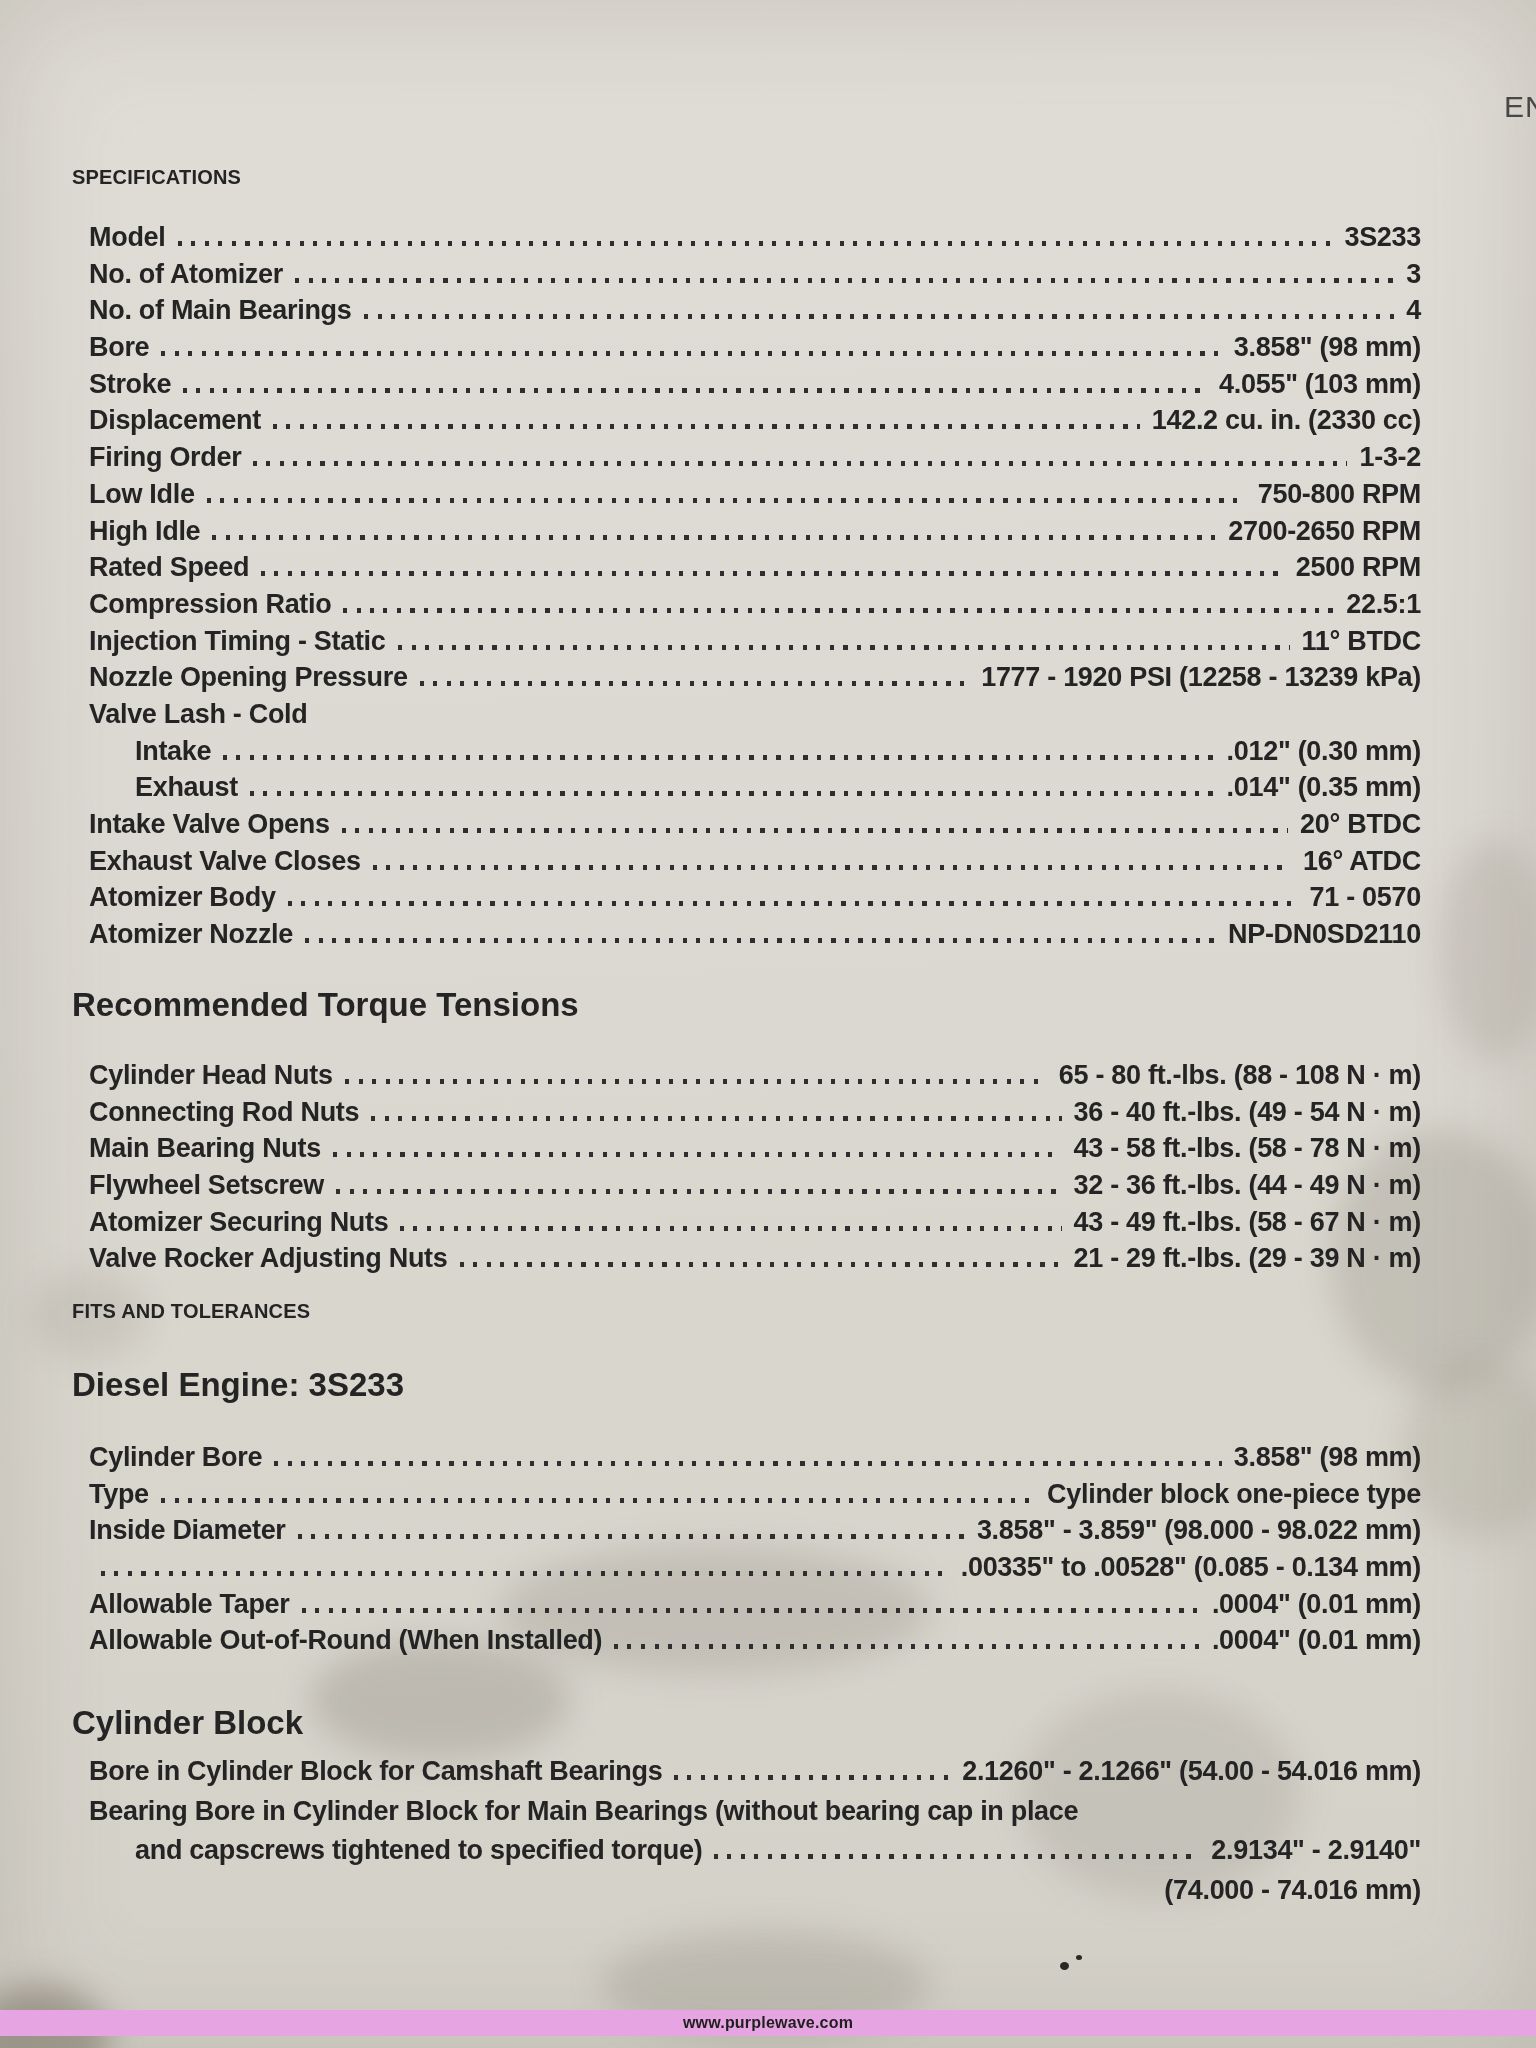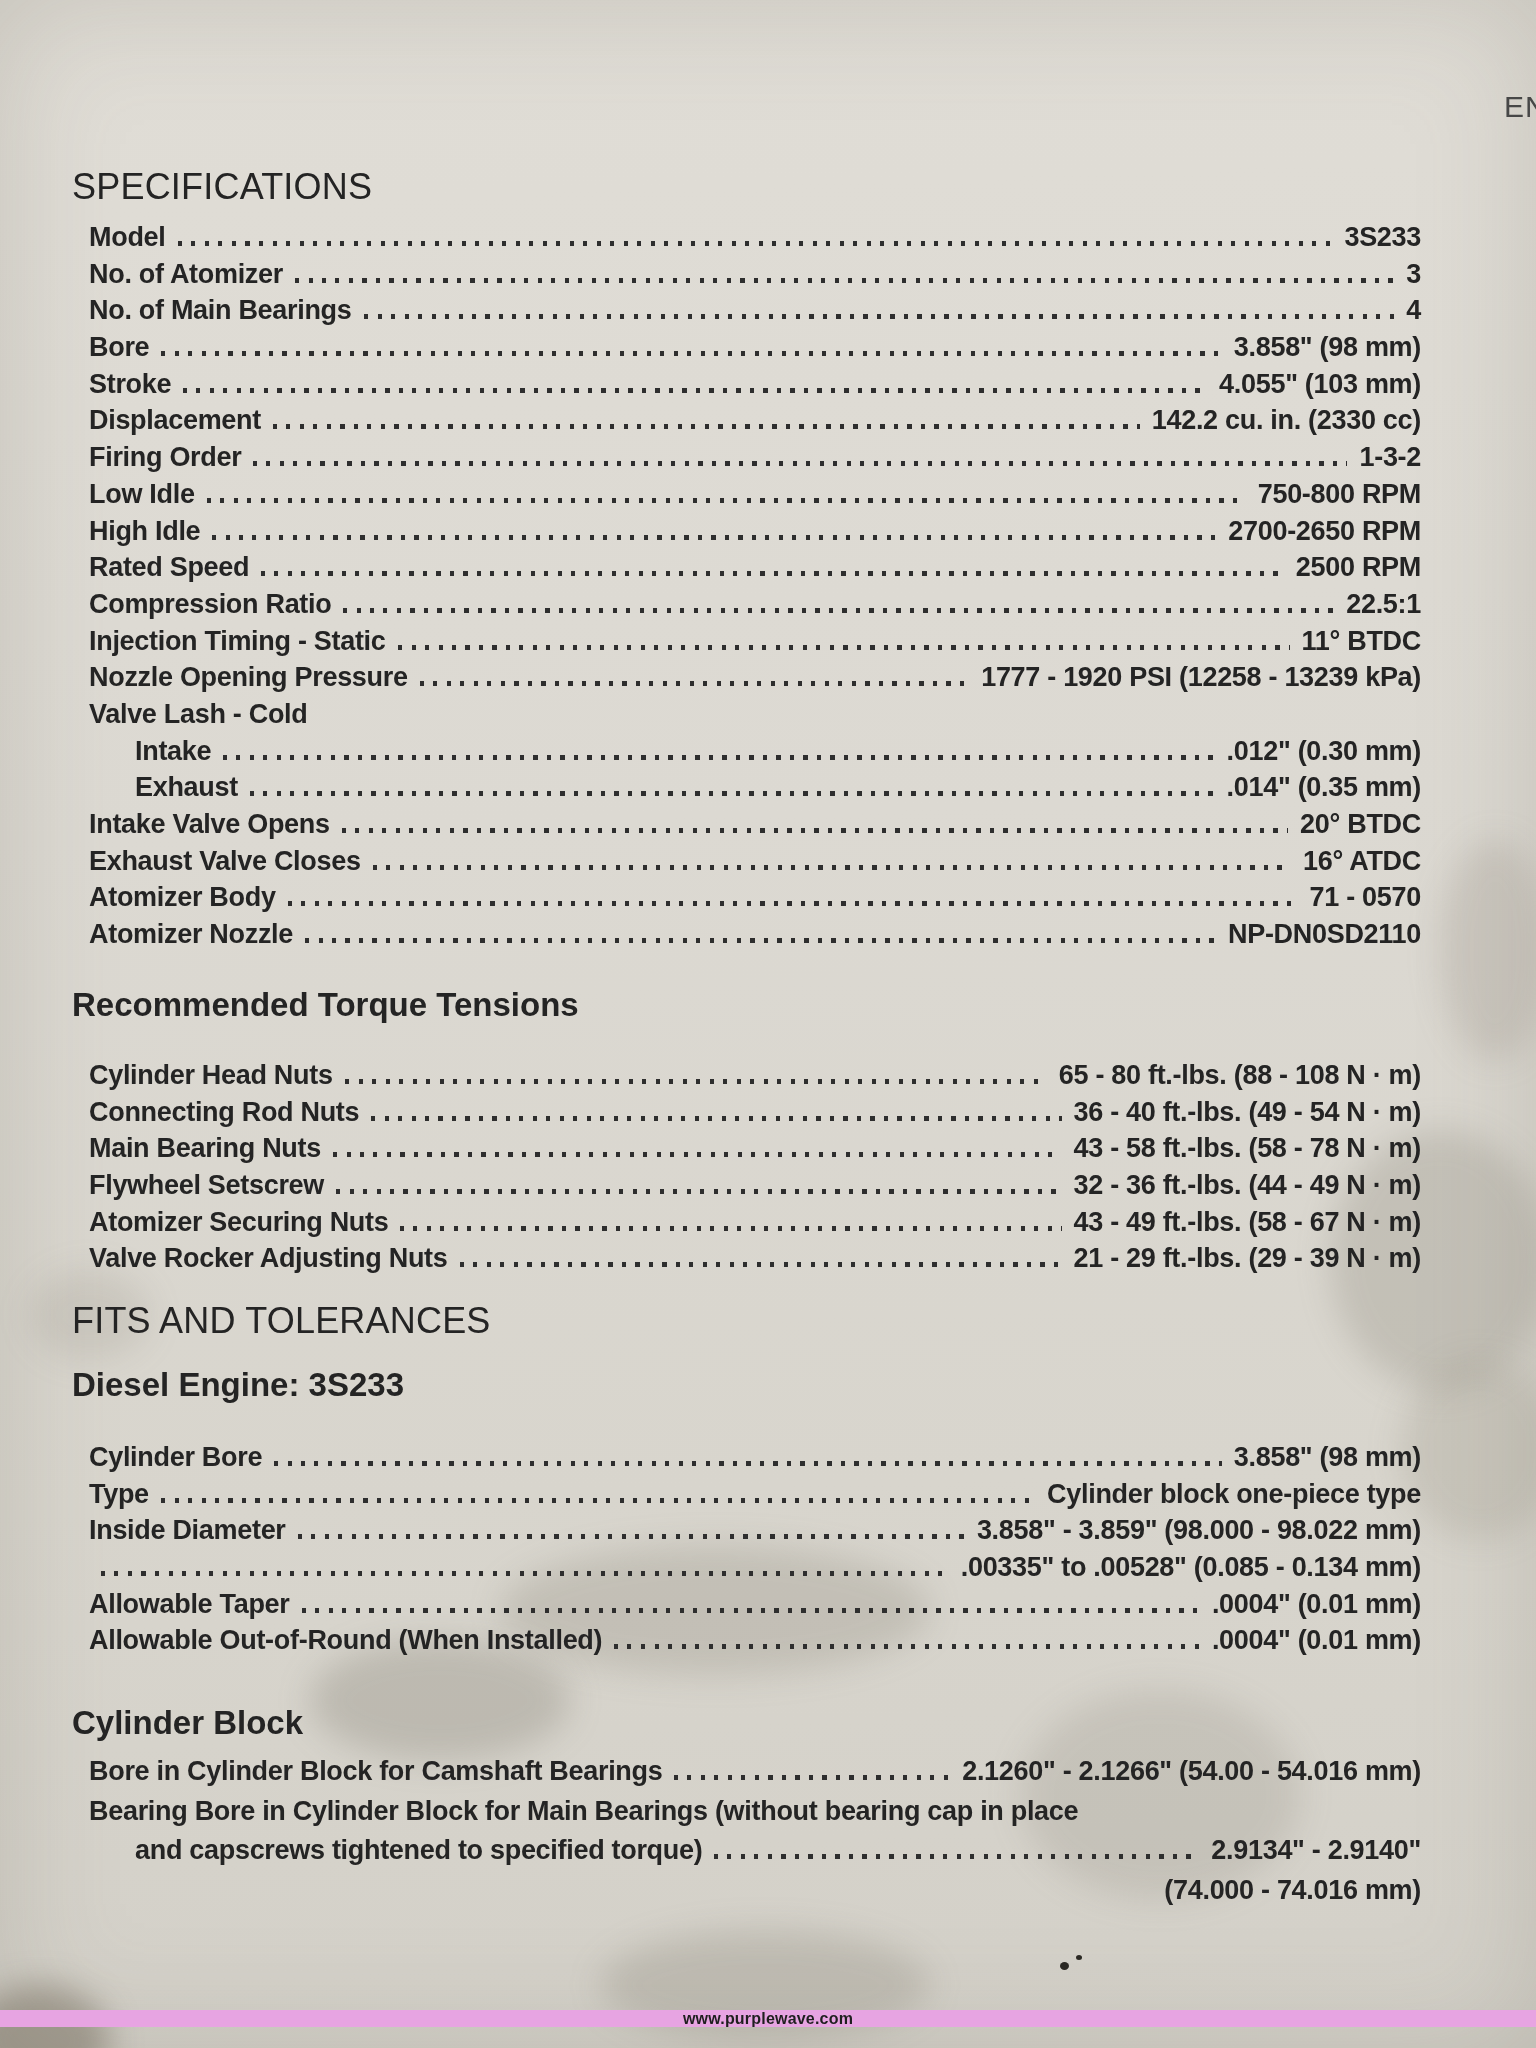--- a/index.html
+++ b/index.html
@@ -4,40 +4,40 @@
 <style>
   html,body{margin:0;padding:0;background:#888;}
   .page{
     position:relative;width:1536px;height:2048px;overflow:hidden;
     font-family:"Liberation Sans","DejaVu Sans",sans-serif;
     color:var(--ink,#242424);
     background:linear-gradient(178deg,#e0ddd6 0%,#dcd9d2 40%,#d8d5cd 72%,#d3d0c8 100%);
     box-shadow:inset 0 0 120px rgba(110,104,92,.22);
   }
   .section{position:absolute;left:72px;width:1332px;}
-  .h1{font-size:36px;font-weight:400;letter-spacing:.2px;white-space:nowrap;}
+  .h1{font-size:20px;font-weight:700;letter-spacing:.2px;white-space:nowrap;}
   .h2{font-size:33px;font-weight:700;white-space:nowrap;}
   .list{font-size:27px;font-weight:700;letter-spacing:-.3px;margin-left:17px;}
   .row{display:flex;align-items:baseline;height:36.7px;}
   #cyl-list .row{height:39.5px;}
   .row .label{white-space:nowrap;}
   .row .value{white-space:nowrap;}
   .row .dots{
     flex:1;height:5px;margin:0 12px 0 12px;min-width:14px;
     background-image:repeating-linear-gradient(to right,#2e2e2e 0 4px,transparent 4px 13.5px);
     background-repeat:repeat-x;background-position:left bottom;background-size:auto 5px;
   }
   .row.indent{padding-left:46px;}
   .row.value-only{justify-content:flex-end;}
   .header-right{
     position:absolute;left:1504px;top:90px;font-size:30px;font-weight:400;
     color:#474747;letter-spacing:1px;white-space:nowrap;
   }
   .watermark-band{
-    position:absolute;left:0;top:2010px;width:1536px;height:17px;
+    position:absolute;left:0;top:2010px;width:1536px;height:26px;
     background:var(--band,#e7a4e2);
     display:flex;align-items:center;justify-content:center;
   }
   .watermark-band span{font-size:16px;font-weight:700;color:#1f1f1f;letter-spacing:.2px;}
   .smudge{position:absolute;border-radius:50%;filter:blur(16px);pointer-events:none;}
   .speck{position:absolute;background:#2a2823;border-radius:50%;pointer-events:none;}
 </style>
 </head>
 <body>
 

